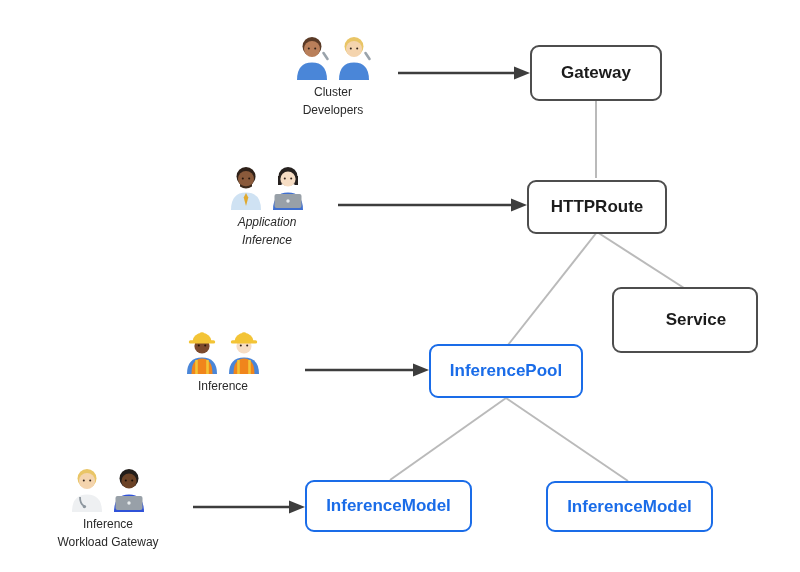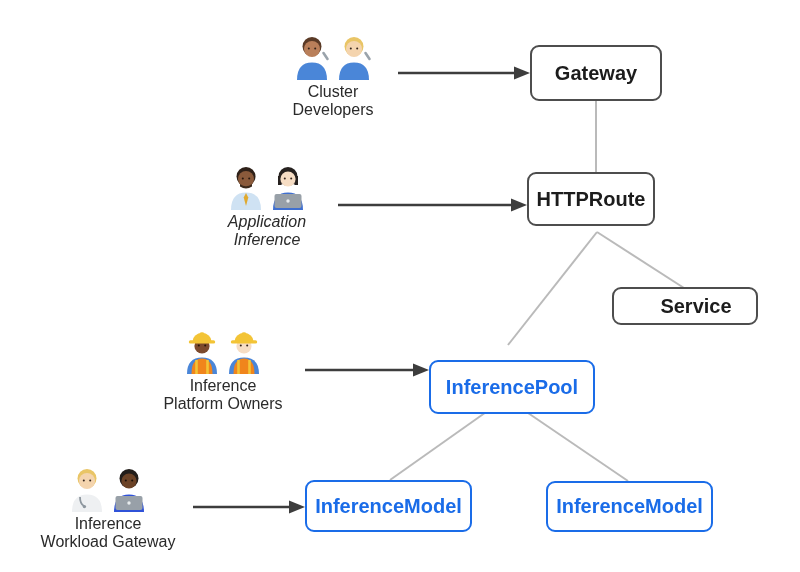--- a/index.html
+++ b/index.html
@@ -10,31 +10,31 @@
     font-family:"Liberation Sans", sans-serif;
     overflow:hidden;
   }
   #edge-layer{position:absolute;left:0;top:0;z-index:0;}
   .node{
     position:absolute;z-index:2;
     background:#ffffff;
     border:2px solid #4d4d4d;
     border-radius:9px;
     display:flex;align-items:center;justify-content:center;
-    font-weight:bold;font-size:20px;color:#1c1c1c;
+    font-weight:bold;font-size:17px;color:#1c1c1c;
     box-sizing:border-box;
   }
   .node.blue{border-color:#1a6ce8;color:#1a6ce8;}
   .persona{
     position:absolute;z-index:2;width:170px;
     display:flex;flex-direction:column;align-items:center;
   }
   .persona .plabel{
     margin-top:3px;
-    font-size:16px;line-height:18px;color:#2a2a2a;
+    font-size:12px;line-height:18px;color:#2a2a2a;
     text-align:center;white-space:nowrap;
   }
   .edge{stroke:#bababa;stroke-width:2;}
   .arrow-line{stroke:#3d3d3d;stroke-width:2.4;}
   .arrow-head{fill:#3d3d3d;}
 </style>
 </head>
 <body>
 
 <div id="canvas">
@@ -59,25 +59,25 @@
       <polygon class="arrow-head" points="413,363.6 429,370 413,376.4"></polygon>
     </g>
     <g>
       <line class="arrow-line" x1="193" y1="507" x2="290" y2="507"></line>
       <polygon class="arrow-head" points="289,500.6 305,507 289,513.4"></polygon>
     </g>
   </svg>
 
   <div class="node" style="left:530px;top:45px;width:132px;height:56px;">Gateway</div>
 
-  <div class="node" style="left:527px;top:172px;width:128px;height:54px;">HTTPRoute</div>
+  <div class="node" style="left:527px;top:180px;width:140px;height:54px;">HTTPRoute</div>
 
-  <div class="node" style="left:612px;top:287px;width:146px;height:38px;padding-left:22px;">Service</div>
+  <div class="node" style="left:612px;top:287px;width:146px;height:66px;padding-left:22px;">Service</div>
 
-  <div class="node blue" style="left:429px;top:344px;width:166px;height:54px;margin-top:16px;">InferencePool</div>
+  <div class="node blue" style="left:429px;top:344px;width:154px;height:54px;">InferencePool</div>
 
   <div class="node blue" style="left:305px;top:480px;width:167px;height:52px;">InferenceModel</div>
 
   <div class="node blue" style="left:546px;top:481px;width:167px;height:51px;">InferenceModel</div>
 
   <div class="persona" style="left:248px;top:34px;">
     <svg width="80" height="46" viewBox="0 0 80 46">
       <g>
         <circle cx="19" cy="12.5" r="9.5" fill="#5a3a26"></circle>
         <circle cx="19" cy="15" r="8" fill="#b97f5a"></circle>
@@ -152,21 +152,20 @@
         <rect x="5.8" y="12.2" width="26.4" height="3.4" rx="1.7" fill="#f3c436"></rect>
         <rect x="16.4" y="4.2" width="5.2" height="4.5" rx="2.2" fill="#f3c436"></rect>
         <path d="M4,46 Q4,29.5 19,29.5 Q34,29.5 34,46 Z" fill="#4a86d8"></path>
         <path d="M8.5,46 Q8.5,30.5 19,30.5 Q29.5,30.5 29.5,46 Z" fill="#f0851c"></path>
         <path d="M13.5,32 L13.5,46" stroke="#f3c436" stroke-width="2.6"></path>
         <path d="M24.5,32 L24.5,46" stroke="#f3c436" stroke-width="2.6"></path>
       </g>
     </svg>
     <div class="plabel">
       <span>Inference</span><br>
-      <span>Platform Owners</span>
     </div>
   </div>
 
   <div class="persona" style="left:23px;top:466px;">
     <svg width="80" height="46" viewBox="0 0 80 46">
       <g>
         <circle cx="19" cy="12.5" r="9.5" fill="#e9c566"></circle>
         <circle cx="19" cy="15" r="8" fill="#f4d4ae"></circle>
         <circle cx="15.8" cy="14.6" r="1" fill="#33231a"></circle>
           <circle cx="22.2" cy="14.6" r="1" fill="#33231a"></circle>

